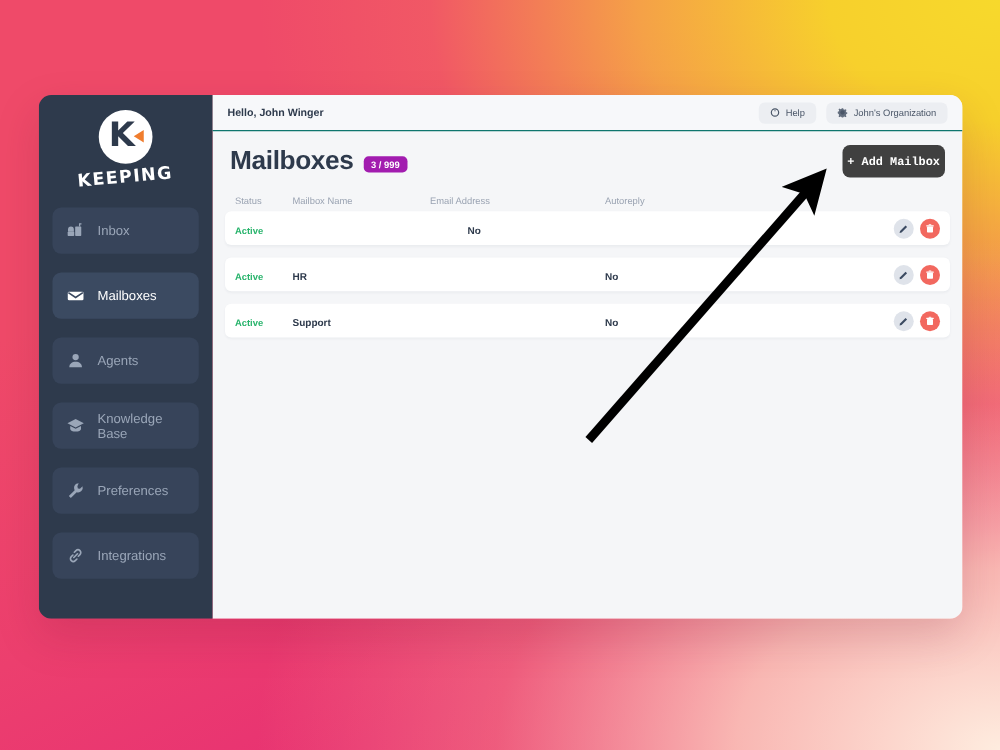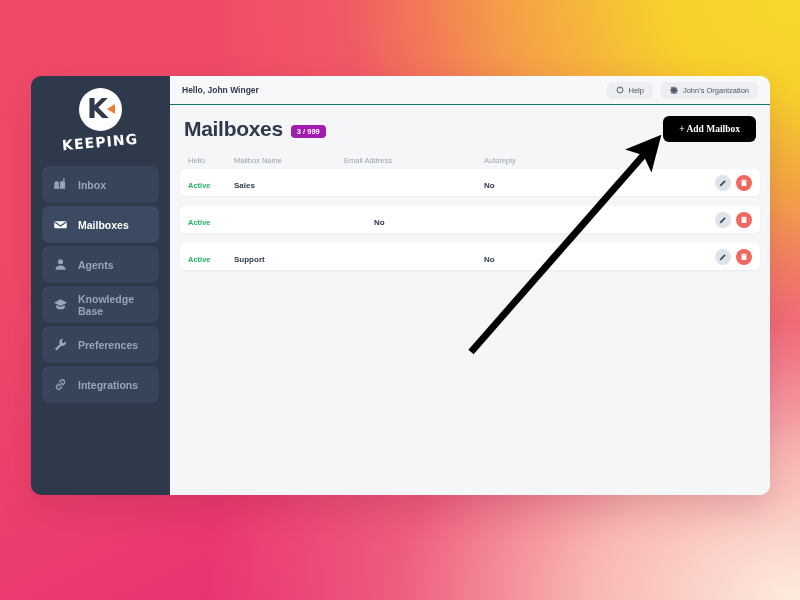--- a/index.html
+++ b/index.html
@@ -96,26 +96,26 @@
 
   .nav {
     padding: 4px 11px 0 11px;
   }
   .nav-item {
     display: flex;
     align-items: center;
     gap: 10px;
     height: 37px;
     padding: 0 11px;
-    margin-bottom: 3px;
+    margin-bottom: 15px;
     border-radius: 7px;
     background: #37445a;
     color: #9aa6b8;
     font-size: 10.5px;
-    font-weight: bold;
+    font-weight: normal;
     box-sizing: border-box;
     cursor: pointer;
   }
   .nav-item.active {
     background: #3b4a61;
     color: #ffffff;
   }
   .nav-item .ic {
     width: 15px;
     height: 15px;
@@ -186,29 +186,29 @@
     color: #ffffff;
     border-radius: 4px;
     padding: 2px 6px;
     font-size: 7.5px;
     font-weight: bold;
     position: relative;
     top: 2px;
   }
   .add-btn {
     margin-left: auto;
-    background: #000000;
+    background: #404040;
     color: #ffffff;
     border: none;
     border-radius: 6px;
-    padding: 0 16px;
+    padding: 0 4px;
     height: 26px;
     font-size: 9.5px;
     font-weight: bold;
-    font-family: Liberation Serif, serif;
+    font-family: Liberation Mono, monospace;
     cursor: pointer;
   }
 
   
   .table {
     padding: 0 10px;
     flex: 1;
     min-height: 0;
   }
   .thead {
@@ -384,30 +384,29 @@
 
     <div class="page-head">
       <span class="page-title">Mailboxes</span>
       <span class="count-badge">3 / 999</span>
       <button class="add-btn">+ Add Mailbox</button>
     </div>
 
     <div class="table">
 
       <div class="thead">
-        <div class="c-status">Hello</div>
+        <div class="c-status">Status</div>
         <div class="c-name">Mailbox Name</div>
         <div class="c-email">Email Address</div>
         <div class="c-auto">Autoreply</div>
         <div class="c-act"></div>
       </div>
 
       <div class="row">
         <div class="c-status"><span class="status-txt">Active</span></div>
-        <div class="c-name"><span class="name-txt">Sales</span></div>
         <div class="c-email"><span class="email-txt"></span></div>
         <div class="c-auto"><span class="auto-txt">No</span></div>
         <div class="c-act">
           <span class="act-btn act-edit">
             <span>
               <svg width="8" height="8" viewBox="0 0 12 12" fill="#3b4a61">
                   <path d="M1.6 8.6 8.2 2l1.8 1.8-6.6 6.6-2.4.6z"></path>
                 </svg>
             </span>
           </span>
@@ -418,20 +417,21 @@
                   <rect x="1.4" y="1.8" width="9.2" height="1.4" rx="0.5"></rect>
                   <rect x="4.4" y="0.6" width="3.2" height="1.3" rx="0.4"></rect>
                 </svg>
             </span>
           </span>
         </div>
       </div>
 
       <div class="row">
         <div class="c-status"><span class="status-txt">Active</span></div>
+        <div class="c-name"><span class="name-txt">HR</span></div>
         <div class="c-email"><span class="email-txt"></span></div>
         <div class="c-auto"><span class="auto-txt">No</span></div>
         <div class="c-act">
           <span class="act-btn act-edit">
             <span>
               <svg width="8" height="8" viewBox="0 0 12 12" fill="#3b4a61">
                   <path d="M1.6 8.6 8.2 2l1.8 1.8-6.6 6.6-2.4.6z"></path>
                 </svg>
             </span>
           </span>

